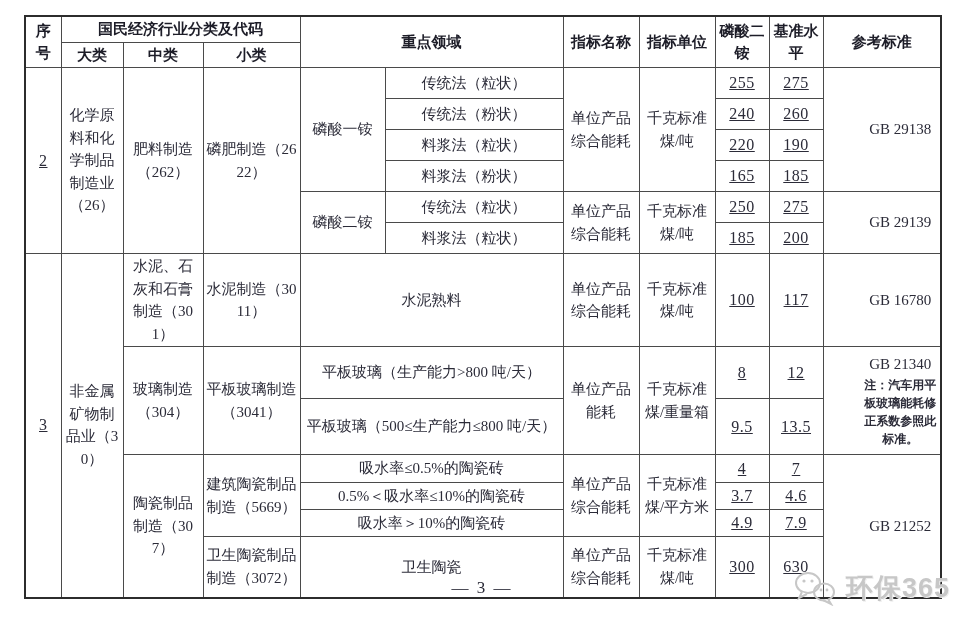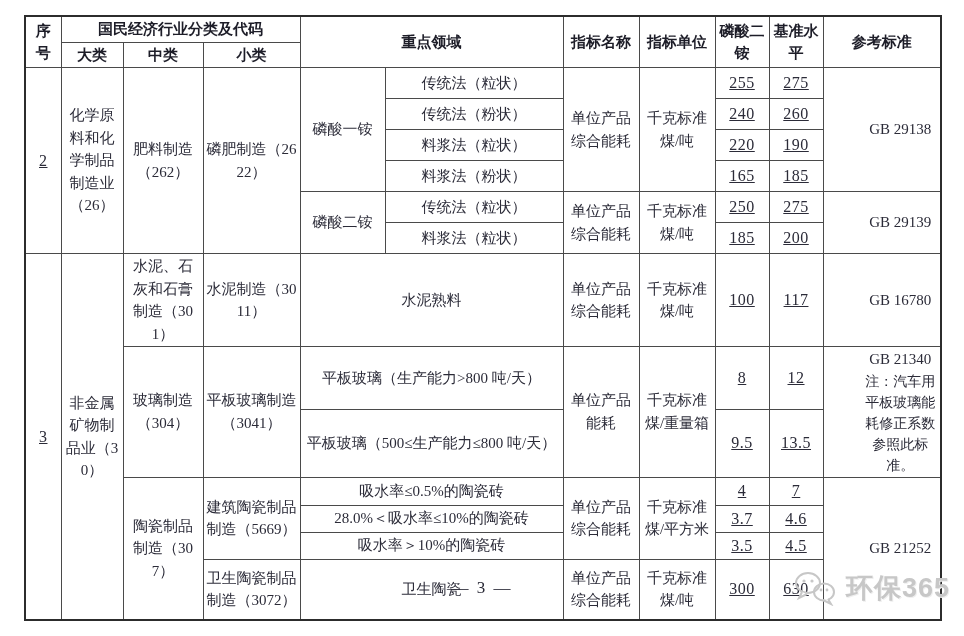--- a/index.html
+++ b/index.html
@@ -32,21 +32,21 @@
   table.doc td.num{
     font-size:16px;
     letter-spacing:0.5px;
     text-decoration:underline;
   }
   table.doc td.ref{
     font-size:15px;
     padding-left:40px;
   }
   .ref-code{display:block;font-weight:normal;}
-  .ref-note{display:block;font-size:14px;}
+  .ref-note{display:block;font-size:12px;font-weight:bold;}
   .footer-row{
     position:absolute;left:0;top:578px;width:964px;height:30px;
   }
   .page-number{
     position:absolute;left:0;width:964px;
     text-align:center;
     font-size:17px;color:#2b2b38;
     letter-spacing:2px;
   }
   .watermark{
@@ -175,28 +175,28 @@
       <td rowspan="4">陶瓷制品制造（307）</td>
       <td rowspan="3">建筑陶瓷制品制造（5669）</td>
       <td colspan="2">吸水率≤0.5%的陶瓷砖</td>
       <td rowspan="3">单位产品综合能耗</td>
       <td rowspan="3">千克标准煤/平方米</td>
       <td class="num">4</td>
       <td class="num">7</td>
       <td rowspan="4" class="ref">GB 21252</td>
     </tr>
     <tr style="height:25px">
-      <td colspan="2">28.0%＜吸水率≤10%的陶瓷砖</td>
+      <td colspan="2">0.5%＜吸水率≤10%的陶瓷砖</td>
       <td class="num">3.7</td>
       <td class="num">4.6</td>
     </tr>
     <tr style="height:26px">
       <td colspan="2">吸水率＞10%的陶瓷砖</td>
-      <td class="num">3.5</td>
-      <td class="num">4.5</td>
+      <td class="num">4.9</td>
+      <td class="num">7.9</td>
     </tr>
     <tr style="height:61px">
       <td>卫生陶瓷制品制造（3072）</td>
       <td colspan="2">卫生陶瓷</td>
       <td>单位产品综合能耗</td>
       <td>千克标准煤/吨</td>
       <td class="num">300</td>
       <td class="num">630</td>
     </tr>
   </tbody>

